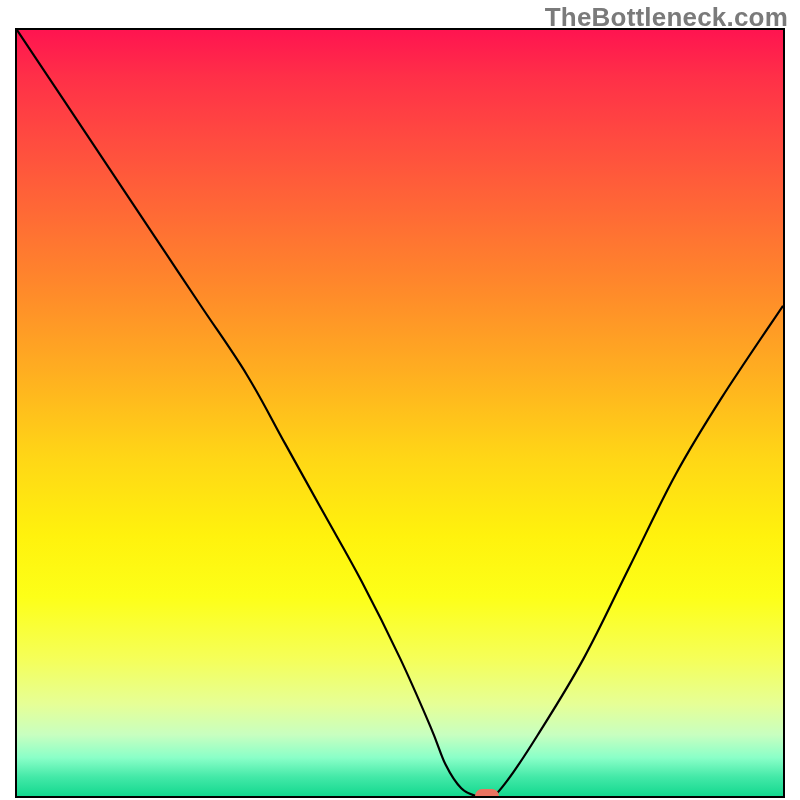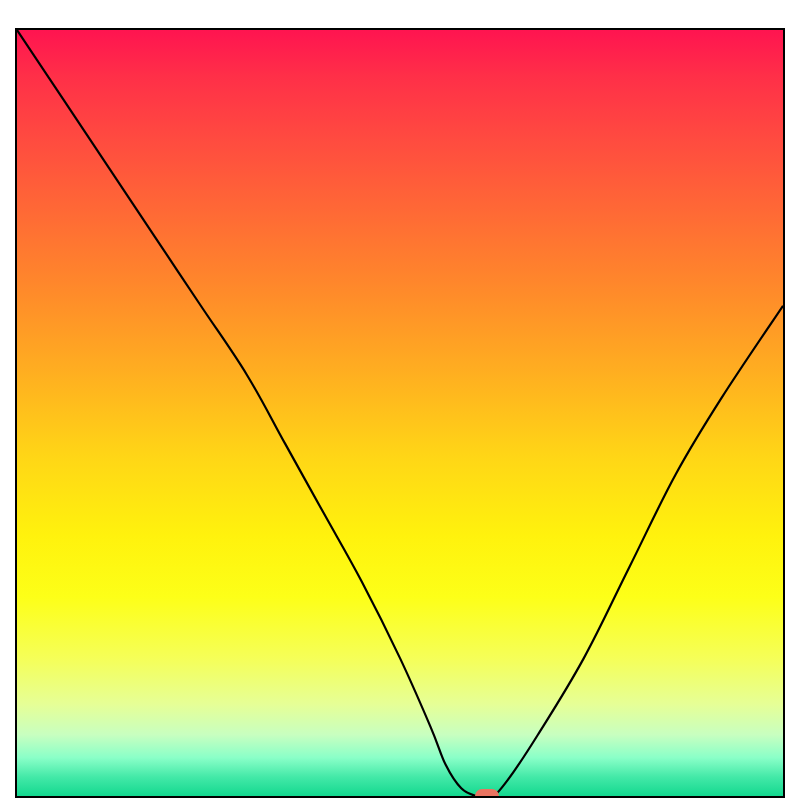--- a/index.html
+++ b/index.html
@@ -66,20 +66,21 @@
     border-radius: 7px;
     transform: translate(-50%, -50%);
     z-index: 3;
   }
 </style>
 </head>
 <body>
 
 <div class="frame">
 
+  <div class="watermark">TheBottleneck.com</div>
 
   <div class="plot-border">
     <div class="gradient"></div>
 
     <svg class="curve" viewBox="0 0 770 770" preserveAspectRatio="none">
       <path id="curve-path" fill="none" stroke-width="2.2" stroke="#000000" d="M 0 0 C 8.315999999999999 12.473999999999991, 29.567999999999998 44.35199999999995, 46.199999999999996 69.29999999999995 C 62.831999999999994 94.24799999999996, 75.76799999999999 113.65200000000002, 92.39999999999999 138.60000000000002 C 109.032 163.54800000000003, 121.96799999999999 182.952, 138.6 207.89999999999998 C 155.232 232.84799999999996, 168.16799999999998 252.252, 184.79999999999998 277.2 C 201.432 302.14799999999997, 215.754 321.55199999999996, 231 346.49999999999994 C 246.246 371.4479999999999, 255.64 390.852, 269.5 415.8 C 283.36 440.74800000000005, 294.14 460.15200000000004, 308 485.1 C 321.86 510.048, 332.64 528.066, 346.5 554.4 C 360.36 580.7339999999999, 372.526 605.0659999999999, 385 631.4 C 397.474 657.734, 407.484 681.296, 415.8 700.7 C 424.11600000000004 720.104, 425.65600000000006 728.1120000000001, 431.20000000000005 739.2 C 436.744 750.288, 441.056 756.756, 446.59999999999997 762.3 C 452.14399999999995 767.8439999999999, 456.456 768.614, 462 770 C 467.544 771.386, 471.856 772.772, 477.4 770 C 482.94399999999996 767.228, 484.484 765.688, 492.8 754.6 C 501.11600000000004 743.5120000000001, 509.74 730.576, 523.6 708.4 C 537.46 686.2239999999999, 553.168 661.8919999999999, 569.8 631.4 C 586.4319999999999 600.908, 599.3679999999999 572.264, 616 539 C 632.6320000000001 505.736, 645.5680000000001 477.09200000000004, 662.2 446.6 C 678.832 416.108, 688.996 400.092, 708.4 369.59999999999997 C 727.804 339.10799999999995, 758.912 293.832, 770 277.2"></path>
     </svg>
 
     <div id="marker" class="marker" style="left: 469.7px; top: 766.15px;"></div>
   </div>

